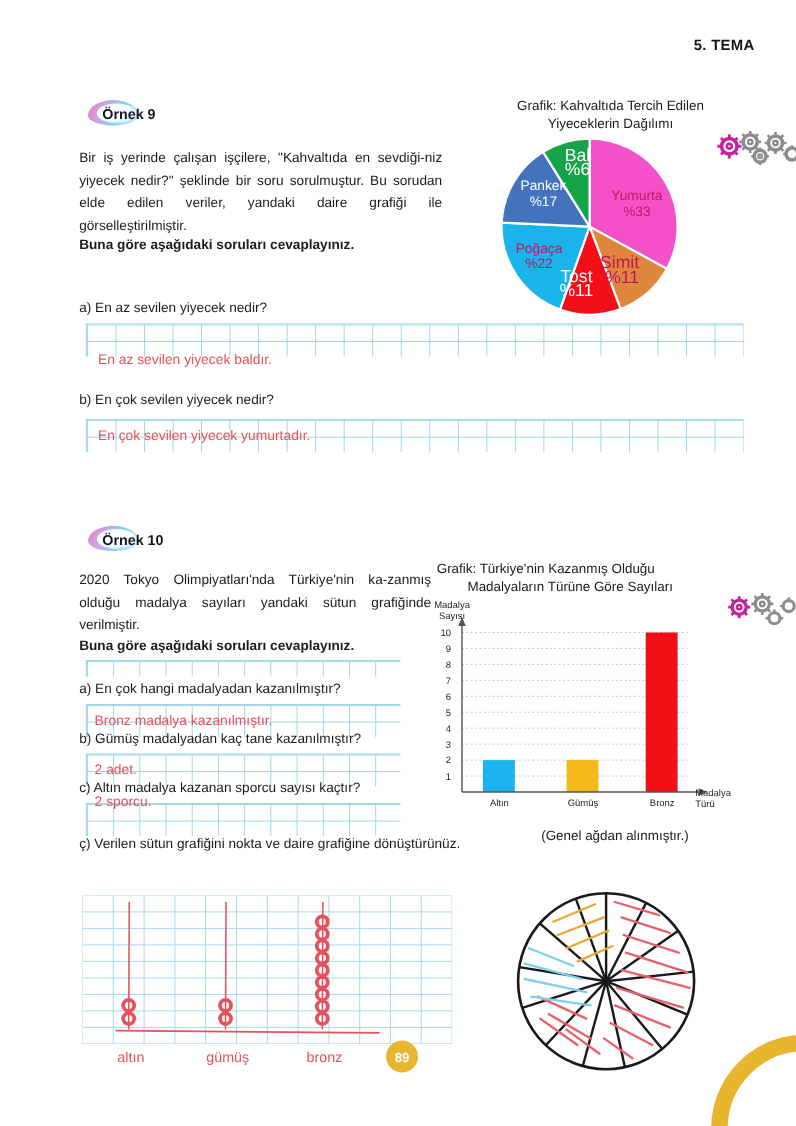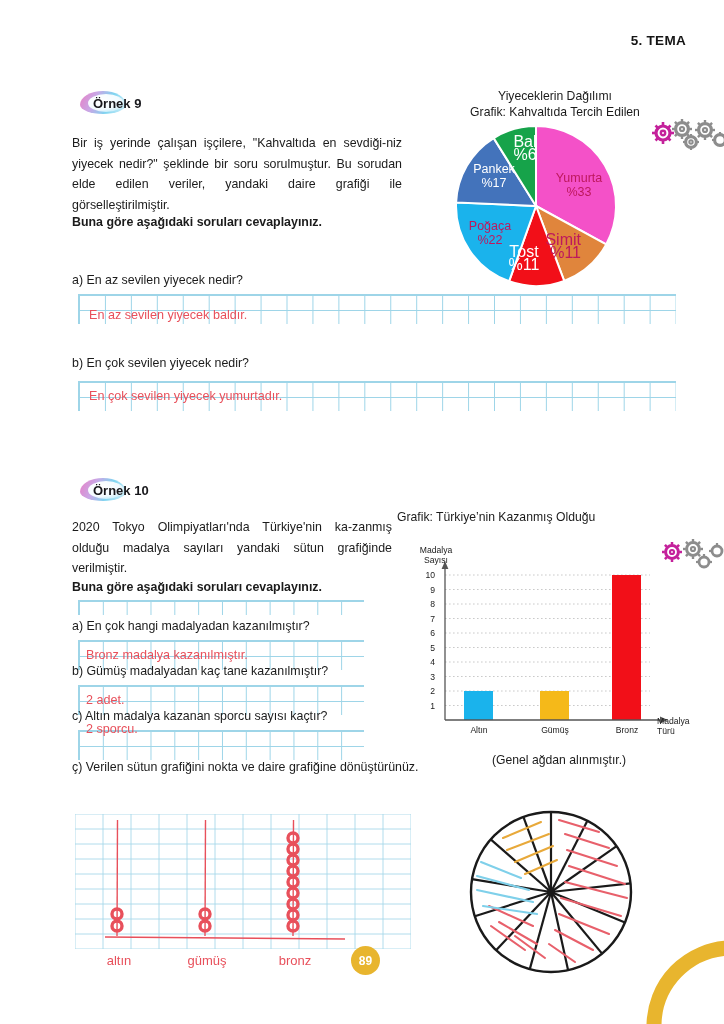--- a/index.html
+++ b/index.html
@@ -174,29 +174,29 @@
   <div class="ornek-blob"></div>
   <div class="ornek-text">Örnek 9</div>
 </div>
 
 <div class="para" style="left:72px; top:133px; width:330px;">Bir iş yerinde çalışan işçilere, "Kahvaltıda en sevdiği-niz yiyecek nedir?" şeklinde bir soru sorulmuştur. Bu sorudan elde edilen veriler, yandaki daire grafiği ile görselleştirilmiştir.</div>
 
 <div class="q-line" style="left:72px; top:215px; font-weight:bold;">Buna göre aşağıdaki soruları cevaplayınız.</div>
 
 <div class="q-line" style="left:72px; top:273px;">a) En az sevilen yiyecek nedir?</div>
 <div class="grid-box" style="left:78px; top:294px; width:598px; height:30px; background-size:25.95px 15px;"></div>
-<div class="answer" style="left:89px; top:308px;text-align:center;">En az sevilen yiyecek baldır.</div>
+<div class="answer" style="left:89px; top:320px;text-align:center;">En az sevilen yiyecek baldır.</div>
 
 <div class="q-line" style="left:72px; top:356px;">b) En çok sevilen yiyecek nedir?</div>
 <div class="grid-box" style="left:78px; top:381px; width:598px; height:30px; background-size:25.95px 15px;"></div>
 <div class="answer" style="left:89px; top:389px;">En çok sevilen yiyecek yumurtadır.</div>
 
 <div class="chart-title" style="left:430px; top:88px; width:250px;">
+  <div>Grafik: Kahvaltıda Tercih Edilen</div>
   <div>Yiyeceklerin Dağılımı</div>
-  <div>Grafik: Kahvaltıda Tercih Edilen</div>
 </div>
 
 <div class="pie-wrap" style="left:453px; top:123px; width:166px; height:166px;">
   <svg width="166" height="166" viewBox="0 0 166 166">
     <g transform="translate(83,83)">
 
       <path d="M0,0 L0,-80 A80,80 0 0,1 70.2,38.4 Z" fill="#f451c8" stroke="#ffffff" stroke-width="2"></path>
 
       <path d="M0,0 L70.2,38.4 A80,80 0 0,1 28.2,74.9 Z" fill="#e0853c" stroke="#ffffff" stroke-width="2"></path>
 
@@ -312,23 +312,24 @@
 <div class="answer" style="left:86px; top:693px;">2 adet.</div>
 
 <div class="q-line" style="left:72px; top:709px;">c) Altın madalya kazanan sporcu sayısı kaçtır?</div>
 <div class="grid-box" style="left:78px; top:730px; width:286px; height:30px; background-size:23.83px 15px;"></div>
 <div class="answer" style="left:86px; top:722px;">2 sporcu.</div>
 
 <div class="q-line" style="left:72px; top:760px;">ç) Verilen sütun grafiğini nokta ve daire grafiğine dönüştürünüz.</div>
 
 <div class="chart-title" style="left:393px; top:509px; width:280px; text-align:left; padding-left:4px;">
   <div>Grafik: Türkiye’nin Kazanmış Olduğu</div>
-</div>
-
-<div class="col-chart" style="left:405px; top:545px; width:285px; height:205px;">
+  <div style="padding-left:28px;">Madalyaların Türüne Göre Sayıları</div>
+</div>
+
+<div class="col-chart" style="left:380px; top:545px; width:285px; height:205px;">
 
   <div class="axis-cap" style="left:6px; top:0px; width:50px;">
     <div>Madalya</div>
     <div>Sayısı</div>
   </div>
 
   <svg width="285" height="205" viewBox="0 0 285 205">
 
     <g stroke="#bdbdbd" stroke-width="0.8" stroke-dasharray="1.6,2.4">
       <line x1="40" y1="30" x2="245" y2="30"></line>

